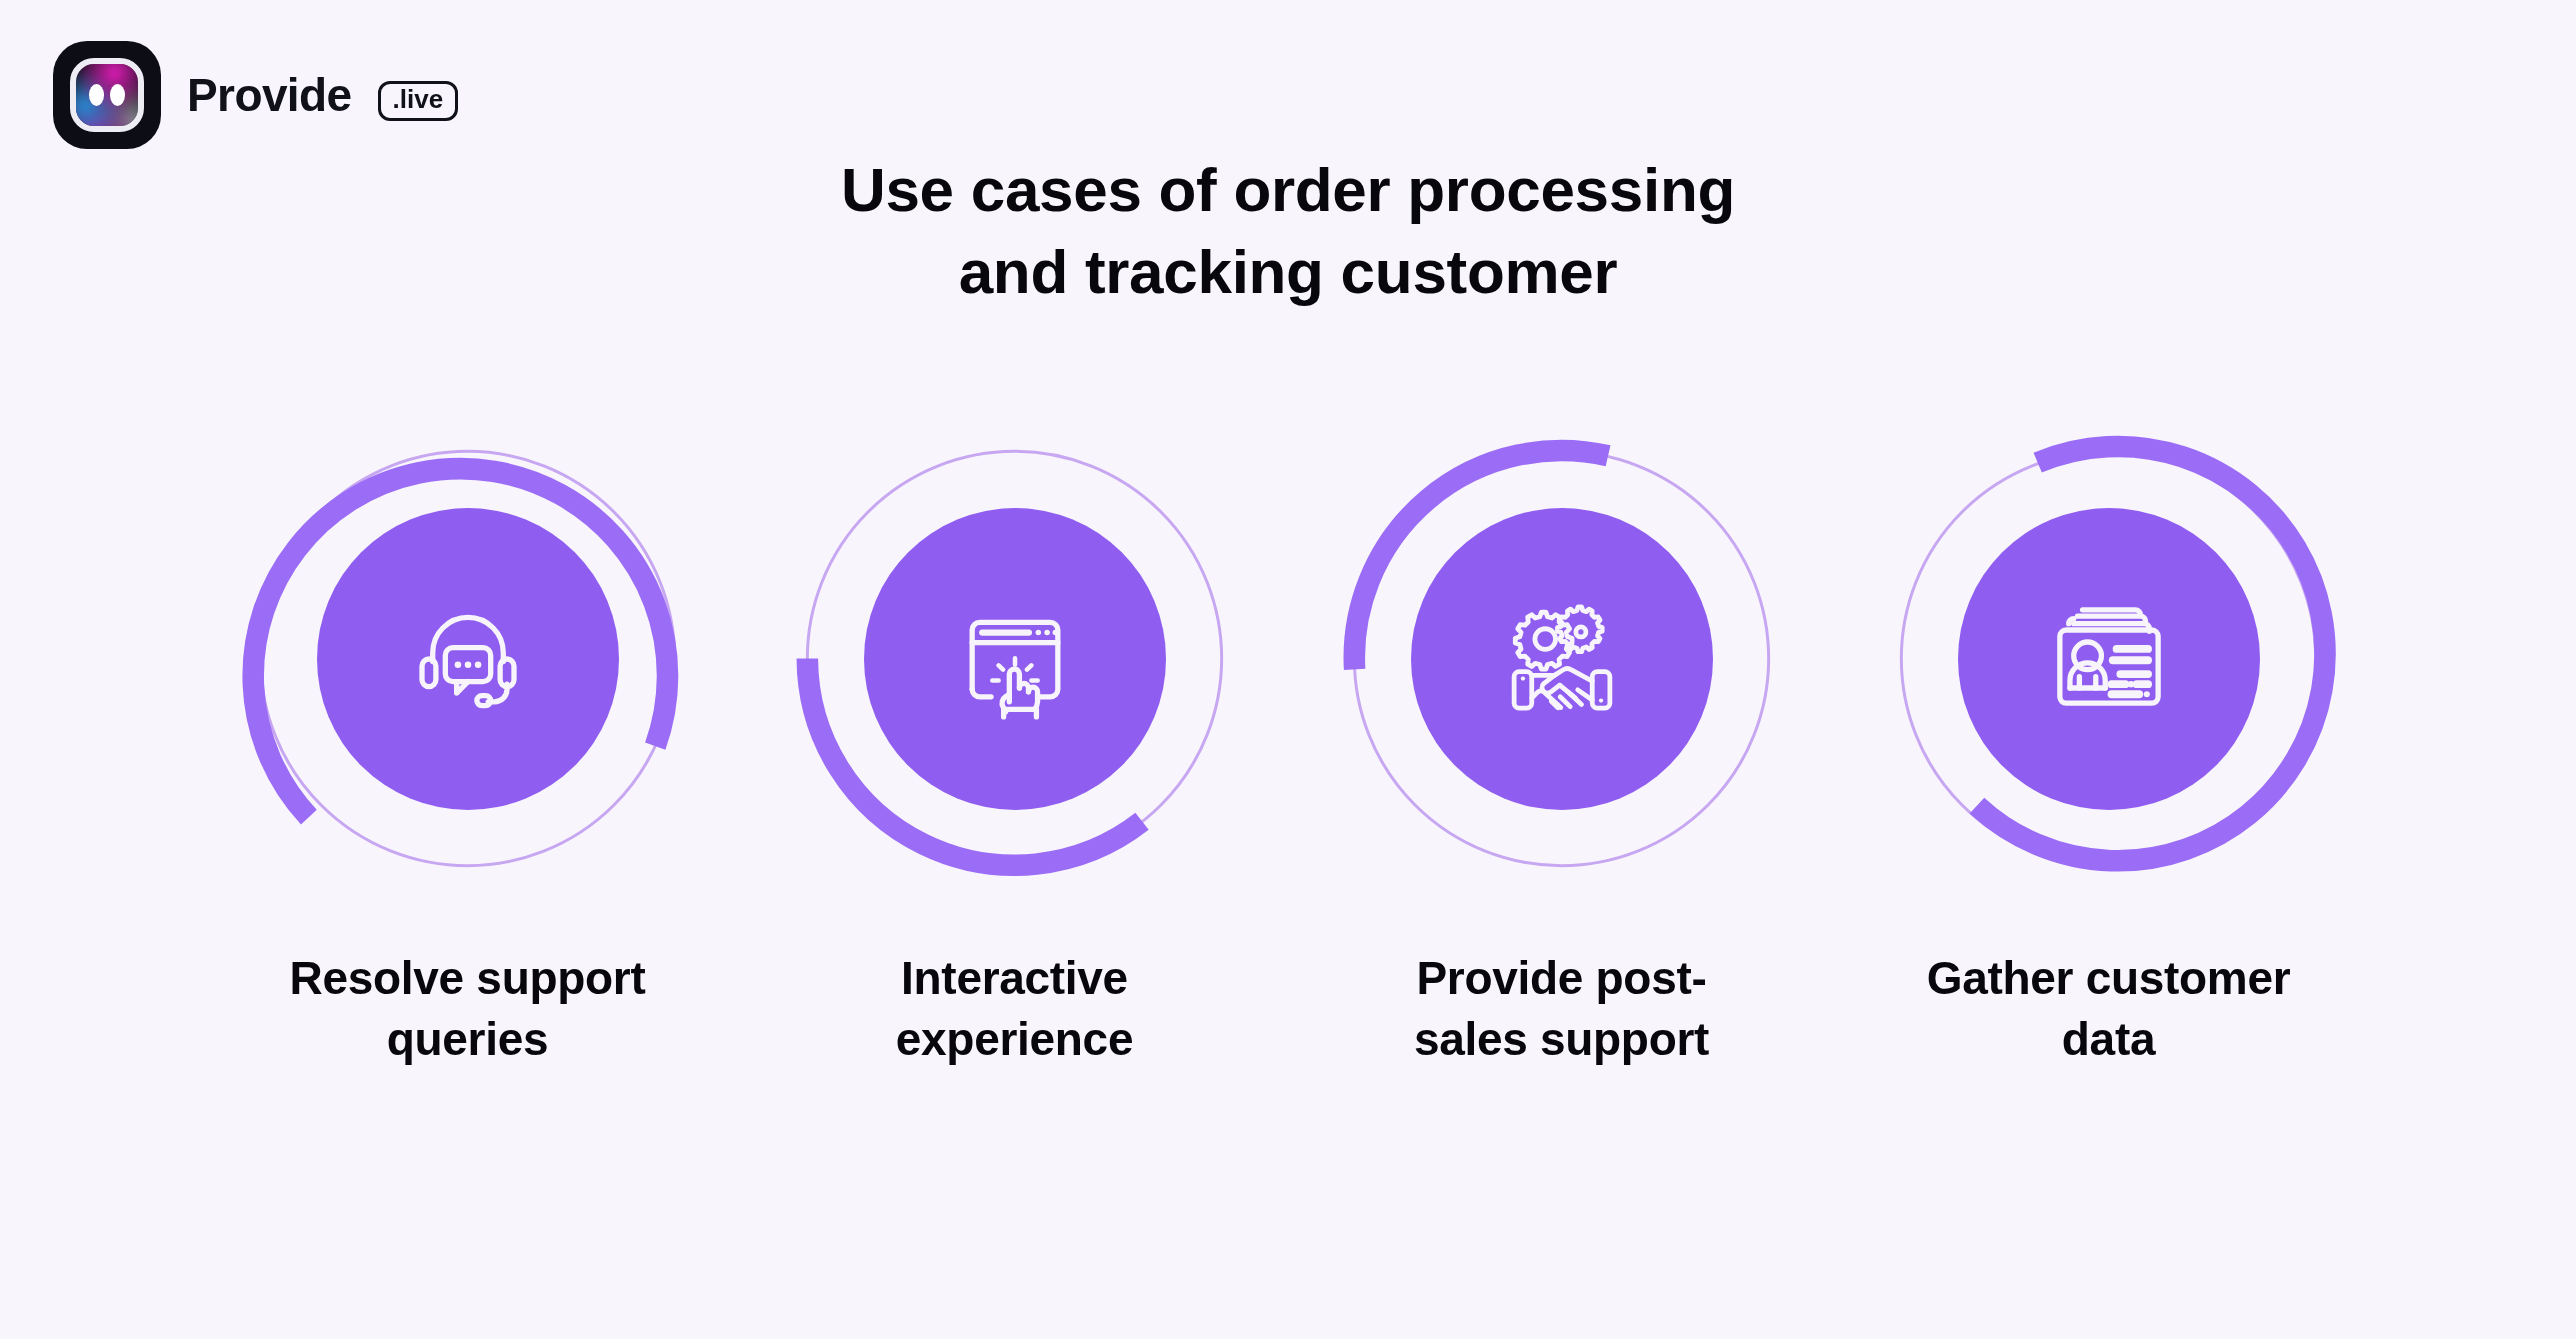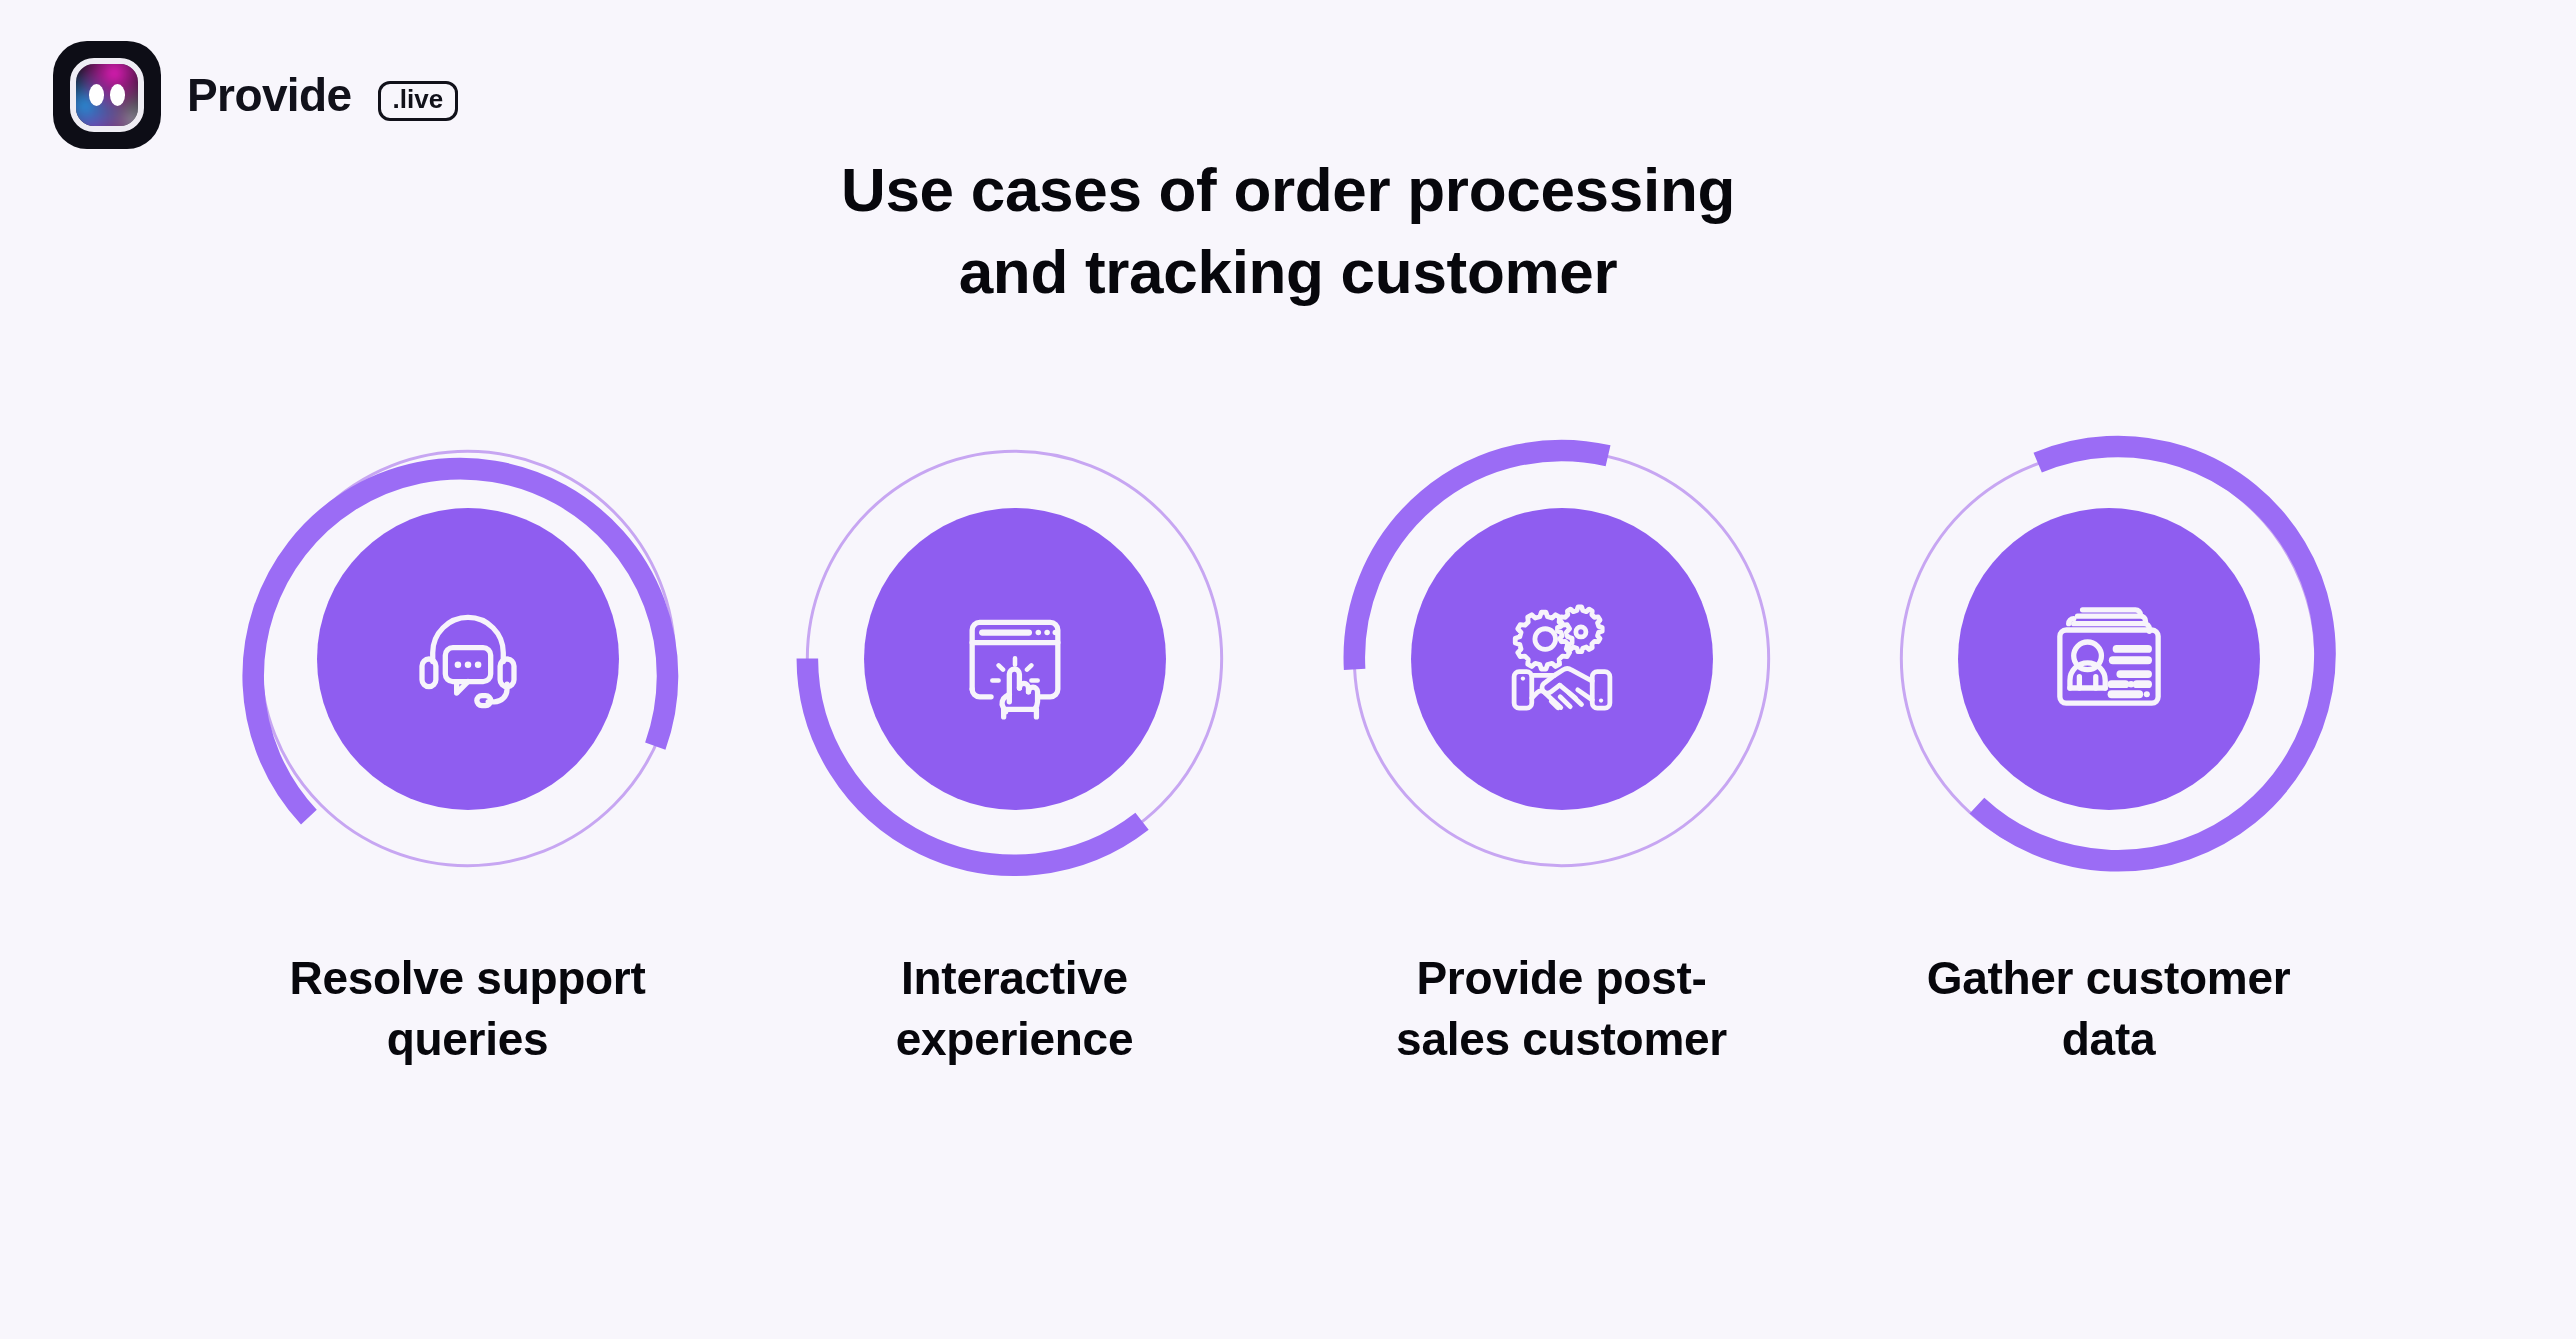--- a/index.html
+++ b/index.html
@@ -269,21 +269,21 @@
           <path d="M48.2 70.8 l12.5 10.2"></path>
           <path d="M26 81 l4.5 -4.5 a4 4 0 0 1 5.6 0 L49 88.5"></path>
           <path d="M41.5 83.5 l5.3 5.2"></path>
           <path d="M48.5 80.0 l8.0 7.8"></path>
           <path d="M55.5 76.8 l10.0 9.3"></path>
           <path d="M62.5 74.5 l11.5 8.0"></path>
         </svg>
       </div>
     </div>
     <div class="card-label">Provide post-
-sales customer</div>
+sales support</div>
   </div>
 
   <div class="card">
     <div class="ring-wrap">
       <svg class="ring-svg" viewBox="0 0 800 800">
         <circle cx="400" cy="400" r="346" fill="none" stroke="#C7A6F2" stroke-width="5"></circle>
         <path d="M 281.7 72.9 A 346 346 0 1 1 180.3 645.6" fill="none" stroke="#9B6CF5" stroke-width="36" stroke-linecap="butt"></path>
       </svg>
       <div class="disc">
 

